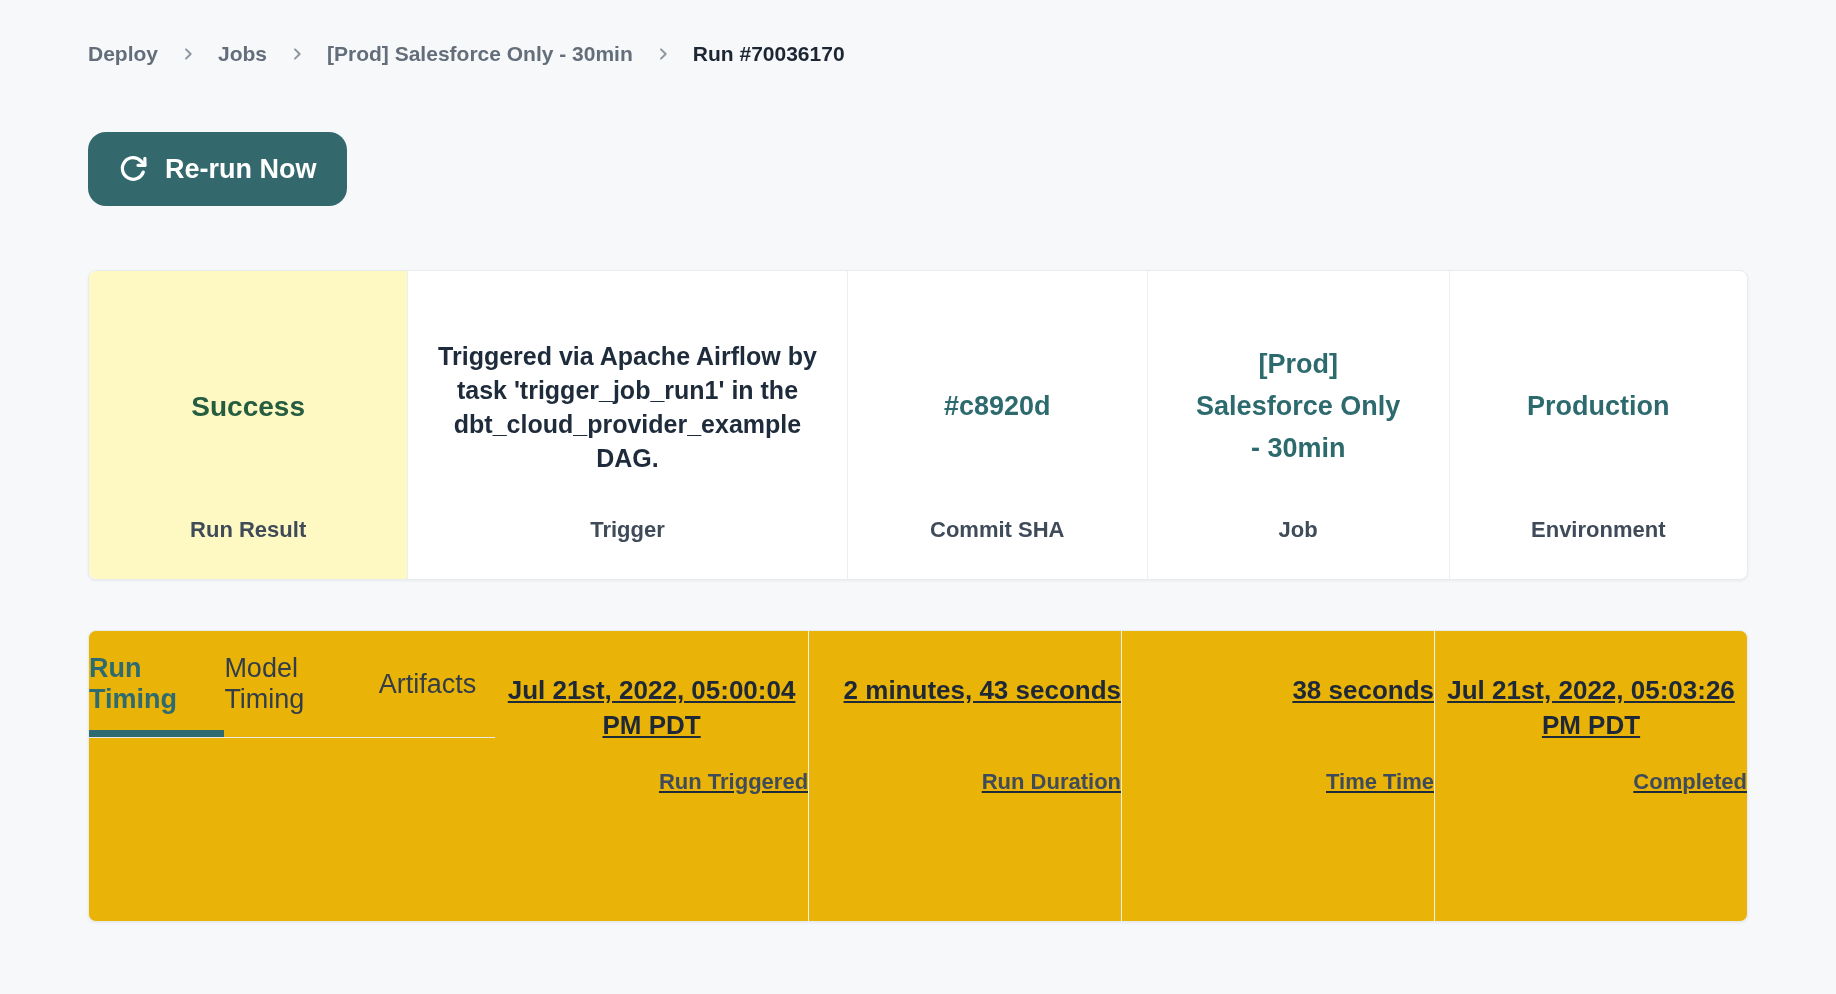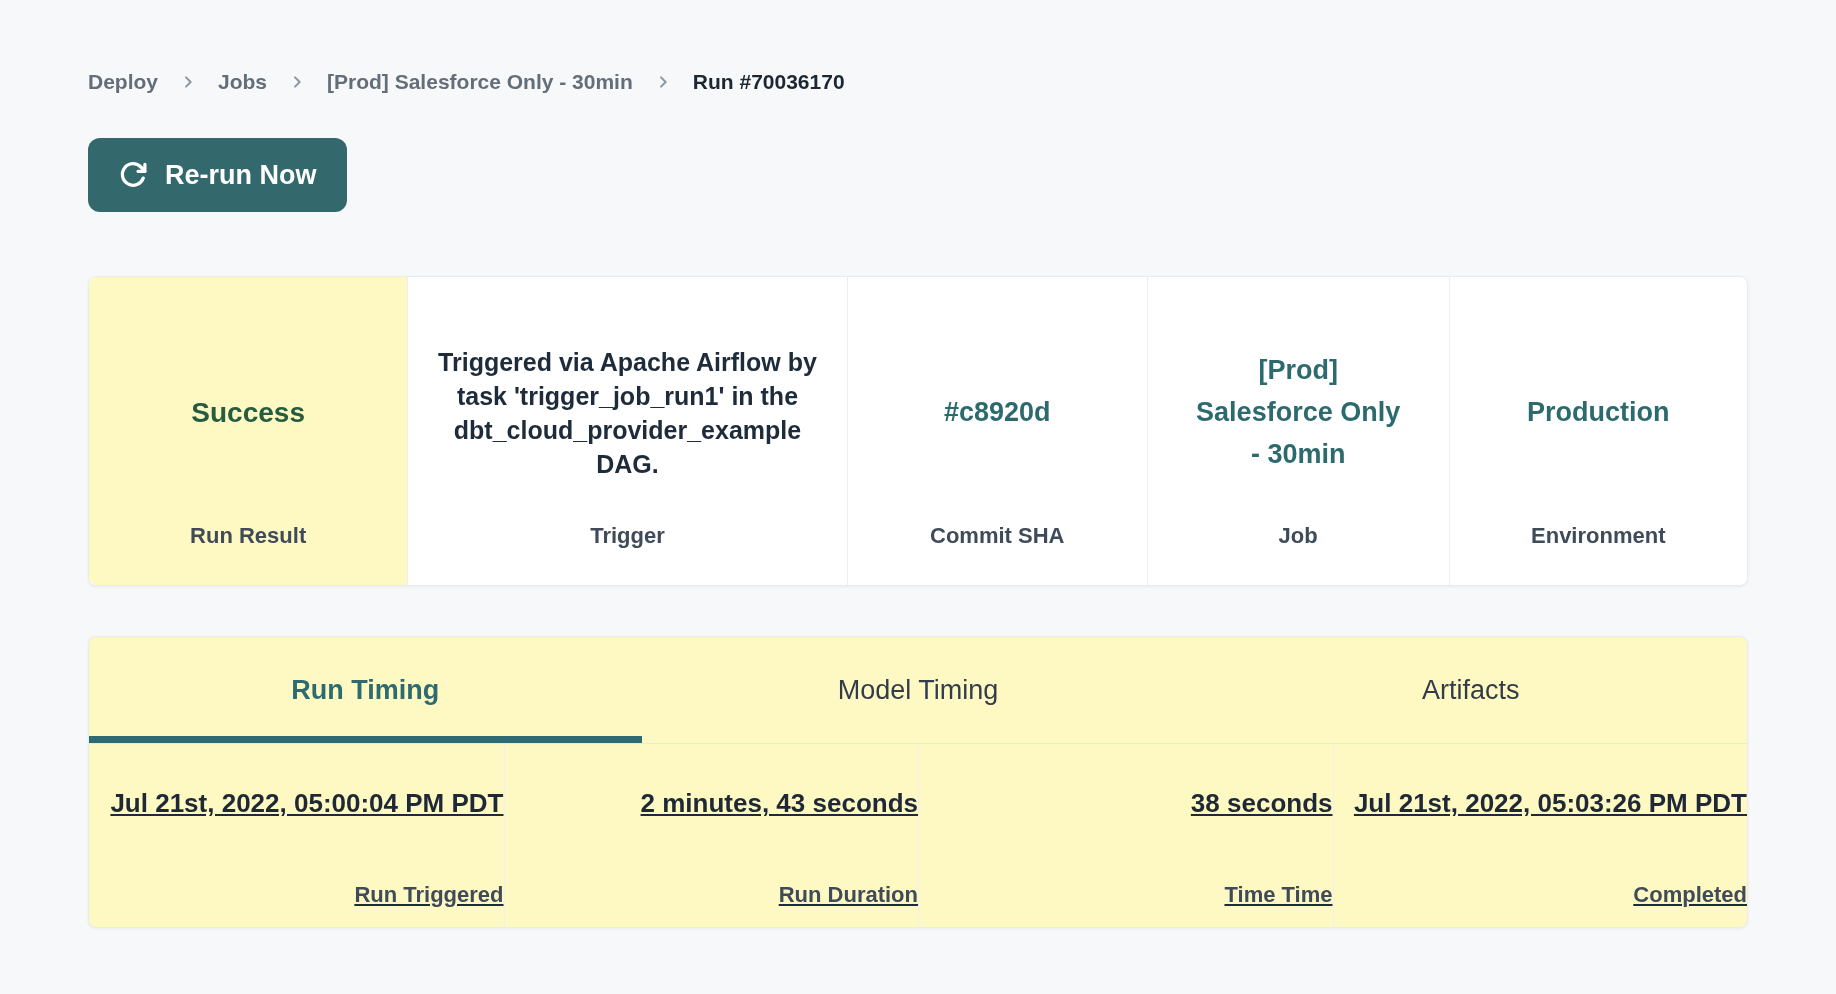--- a/index.html
+++ b/index.html
@@ -7,21 +7,21 @@
   body {
     background: #f7f8fa;
     font-family: "Liberation Sans", "DejaVu Sans", sans-serif;
     color: #1e2b3a;
     overflow: hidden;
   }
   .page { padding: 0 88px; }
 
   
   .breadcrumb {
-    padding-top: 70px;
+    padding-top: 42px;
     display: flex;
     align-items: center;
     gap: 22px;
     font-size: 21px;
     font-weight: 600;
     color: #636e7a;
   }
   .crumb { cursor: pointer; }
   .crumb.current { color: #1c2733; font-weight: 700; cursor: default; }
   .crumb-sep { display: flex; align-items: center; color: #8d97a3; }
@@ -41,26 +41,27 @@
     color: #16222e;
   }
   .rerun-btn {
     display: flex;
     align-items: center;
     gap: 17px;
     height: 74px;
     padding: 0 30px;
     background: #33696c;
     border: none;
-    border-radius: 12px;
+    border-radius: 18px;
     color: #ffffff;
     font-family: inherit;
     font-size: 27px;
     font-weight: 600;
     cursor: pointer;
+    margin-top: 22px;
   }
   .rerun-btn svg { width: 30px; height: 30px; }
 
   
   .summary-row {
     margin-top: 64px;
     height: 310px;
     background: #ffffff;
     border: 1px solid #e9ecef;
     border-radius: 8px;
@@ -97,26 +98,26 @@
     padding-bottom: 36px;
     font-size: 22px;
     font-weight: 600;
     color: #3f4b59;
   }
 
   
   .timing-panel {
     margin-top: 50px;
     height: 292px;
-    background: #fef9c3;
+    background: #eab308;
     border: 1px solid #e9ecef;
     border-radius: 8px;
     box-shadow: 0 1px 3px rgba(16,24,40,0.06);
     display: flex;
-    flex-direction: column;
+    flex-direction: row;
     overflow: hidden;
   }
   .tab-bar {
     height: 107px;
     display: flex;
     border-bottom: 1px solid #e6e9ec;
   }
   .tab {
     flex: 1;
     display: flex;

